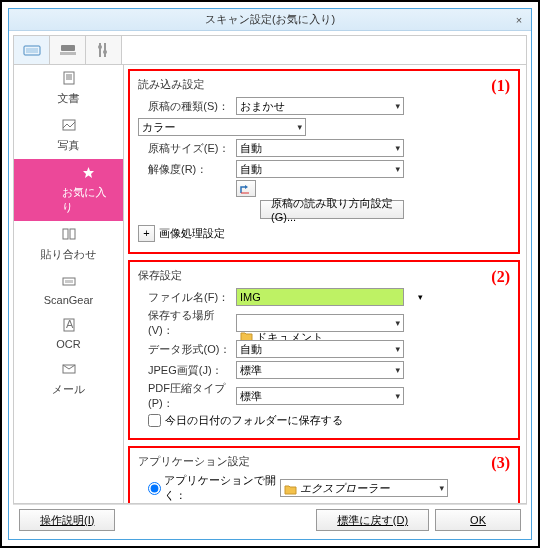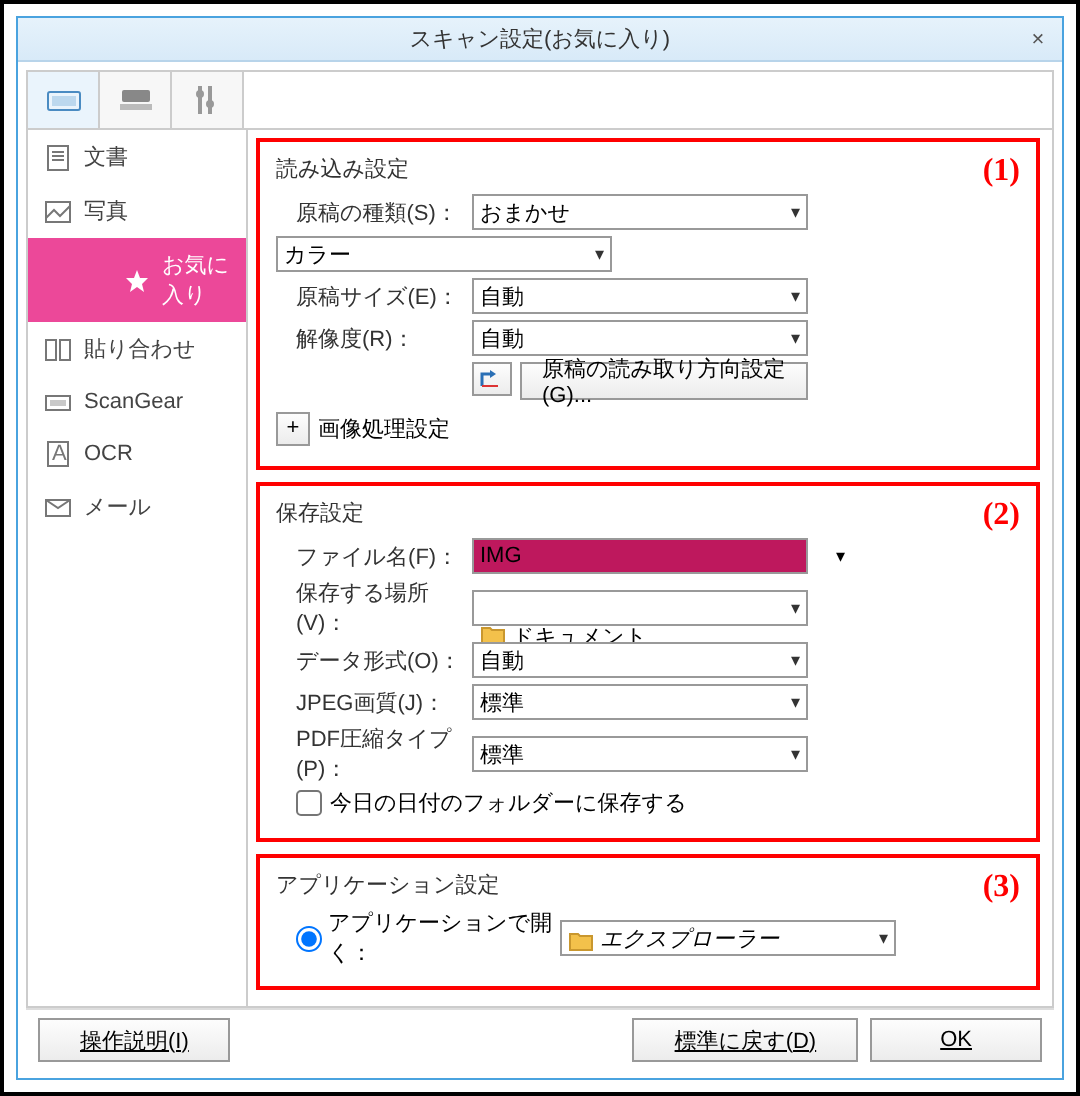--- a/index.html
+++ b/index.html
@@ -7,34 +7,34 @@
   .outer { border: 2px solid #000; width: 540px; height: 548px; position: relative; background: #fff; }
   .window { position: absolute; left: 6px; top: 6px; right: 6px; bottom: 6px; border: 1px solid #4aa3df; background: #fff; display: flex; flex-direction: column; }
   .titlebar { background: linear-gradient(#e6f2fb,#d8eaf8); height: 22px; display:flex; align-items:center; justify-content:center; color:#333; font-size:11px; border-bottom:1px solid #b8d4ea; position:relative;}
   .titlebar .x { position:absolute; right:4px; top:3px; width:16px; height:16px; display:flex;align-items:center;justify-content:center; color:#555;}
   .content { flex:1; display:flex; flex-direction:column; padding:4px; gap:0; overflow:hidden;}
   .toolbar { display:flex; border:1px solid #ccc; height:30px; }
   .tool { width:36px; display:flex; align-items:center; justify-content:center; border-right:1px solid #ccc; background:#f7f7f7; color:#666;}
   .tool.active { background:#eaf4fc; }
   .main { flex:1; display:flex; border:1px solid #ccc; border-top:none; overflow:hidden;}
   .sidebar { width:110px; border-right:1px solid #ccc; background:#fff; }
-  .sitem { display:flex; align-items:center; gap:6px; padding:6px 8px; color:#444; cursor:pointer;}
+  .sitem { display:flex; align-items:center; gap:6px; padding:6px 8px; color:#444; cursor:pointer;flex-direction:column;}
   .sitem .ic { width:14px; height:14px; display:inline-flex; align-items:center; justify-content:center; color:#777;}
   .sitem.active { background:#ec4899; color:#fff;padding-left:48px; }
   .sitem.active .ic { color:#fff;}
   .panel { flex:1; overflow:auto; padding:4px 6px 4px 4px; position:relative;}
   .group { border:2px solid #ff0000; padding:6px 8px 8px 8px; margin-bottom:6px; position:relative; background:#fff;}
   .gnum { position:absolute; top:6px; right:8px; color:#ff0000; font-weight:bold; font-size:16px; font-family: "Times New Roman", serif;}
   .ghead { color:#333; margin-bottom:4px; }
   .row { display:flex; align-items:center; min-height:20px; margin:1px 0;}
   .lab { width:98px; padding-left:10px; color:#333; }
   .sel { flex:0 0 168px; height:18px; border:1px solid #999; background:#fff; display:flex; align-items:center; justify-content:space-between; padding:0 3px; }
   .sel .ar { font-size:9px; color:#333;}
   .sel .si { width:13px; height:12px; margin-right:3px; display:inline-block;}
-  .inp { flex:0 0 168px; height:18px; border:1px solid #999; background:#be185d; padding:0 3px; display:flex; align-items:center;}
+  .inp { flex:0 0 168px; height:18px; border:1px solid #999; background:#bef264; padding:0 3px; display:flex; align-items:center;}
   .btn { border:1px solid #999; background:linear-gradient(#fdfdfd,#ececec); height:19px; display:inline-flex; align-items:center; justify-content:center; padding:0 10px; cursor:pointer;}
   .sqbtn { width:17px; height:17px; border:1px solid #999; background:linear-gradient(#fdfdfd,#ececec); display:inline-flex; align-items:center; justify-content:center; margin-right:4px;}
   .iconbtn { width:20px; height:17px; border:1px solid #999; background:linear-gradient(#fdfdfd,#ececec); display:inline-flex; align-items:center; justify-content:center;}
   .chkrow { display:flex; align-items:center; padding-left:10px; margin:2px 0;}
   .chkrow input { margin:0 4px 0 0;}
   .radio-l { width:142px; padding-left:10px; display:flex; align-items:center; gap:3px;}
   .radio-l input { margin:0;}
   .footer { display:flex; align-items:center; padding:4px 6px; gap:6px; border-top:1px solid #ddd;}
   .footer .spacer { flex:1; }
   .fbtn { border:1px solid #999; background:linear-gradient(#fdfdfd,#ececec); height:22px; padding:0 20px; display:inline-flex; align-items:center; justify-content:center; cursor:pointer;text-decoration:underline;}
@@ -177,21 +177,21 @@
           <div class="row">
             <div class="lab"></div>
             <div style="flex:0 0 168px; display:flex; justify-content:flex-end; gap:4px;">
               <span class="iconbtn">
                 <svg width="14" height="12">
                       <path d="M2 10 L2 4 L6 4" fill="none" stroke="#2a6fb5" stroke-width="1.5"></path>
                       <polygon points="6,2 6,6 9,4" fill="#2a6fb5"></polygon>
                       <line x1="2" y1="10" x2="10" y2="10" stroke="#d33"></line>
                     </svg>
               </span>
-              <span class="btn" style="flex:1;">原稿の読み取り方向設定(G)...</span>
+              <span class="btn" style="flex:1;margin-top:20px;">原稿の読み取り方向設定(G)...</span>
             </div>
           </div>
           <div class="row" style="margin-top:4px;">
             <span class="sqbtn" style="margin-left:0;">+</span>
             <span>画像処理設定</span>
           </div>
         </div>
 
         <div class="group">
           <div class="gnum">(2)</div>

